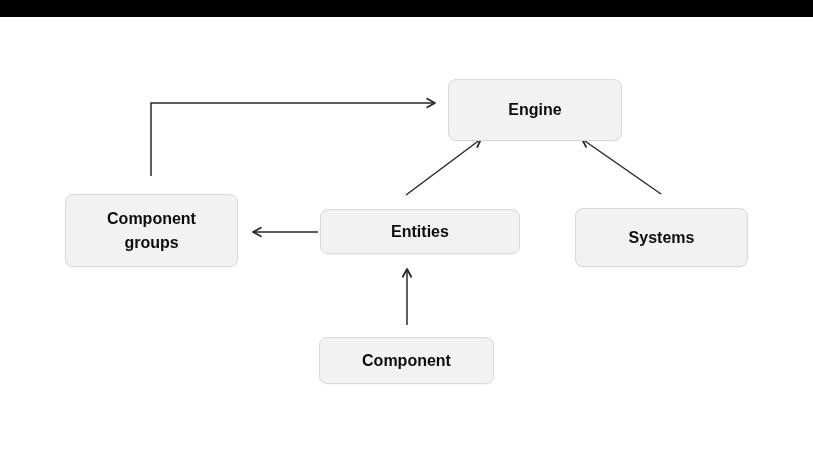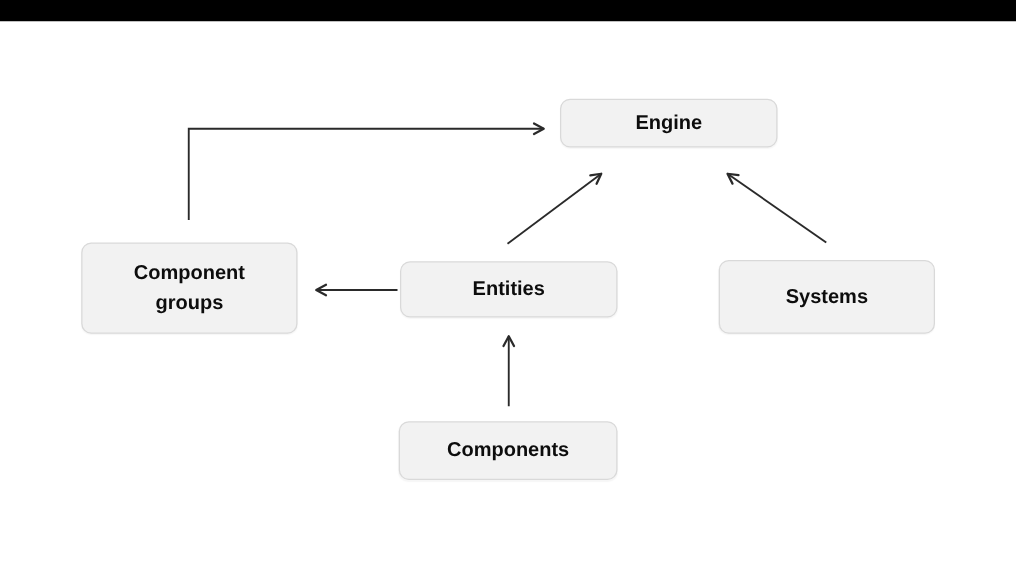--- a/index.html
+++ b/index.html
@@ -44,23 +44,23 @@
     display: flex;
     align-items: center;
     justify-content: center;
     text-align: center;
     font-weight: 700;
     font-size: 16px;
     line-height: 1.45;
     color: #0d0d0d;
     box-shadow: 0 1px 1px rgba(0,0,0,0.04);
   }
-  .node-engine          { left: 448px; top:  79px; width: 174px; height: 39px; }
+  .node-engine          { left: 448px; top:  79px; width: 174px; height: 62px; }
   .node-component-groups{ left:  65px; top: 194px; width: 173px; height: 73px; padding: 0 34px; }
-  .node-entities        { left: 320px; top: 209px; width: 174px; height: 45px; }
+  .node-entities        { left: 320px; top: 209px; width: 200px; height: 45px; }
   .node-systems         { left: 575px; top: 208px; width: 173px; height: 59px; }
   .node-components      { left: 319px; top: 337px; width: 175px; height: 47px; }
 </style>
 </head>
 <body>
 
 <div class="top-bar"></div>
 
 <div class="canvas">
 
@@ -87,16 +87,16 @@
 
   <div class="node node-entities">
     <span>Entities</span>
   </div>
 
   <div class="node node-systems">
     <span>Systems</span>
   </div>
 
   <div class="node node-components">
-    <span>Components</span>
+    <span>Component</span>
   </div>
 
 </div>
 
 </body></html>

